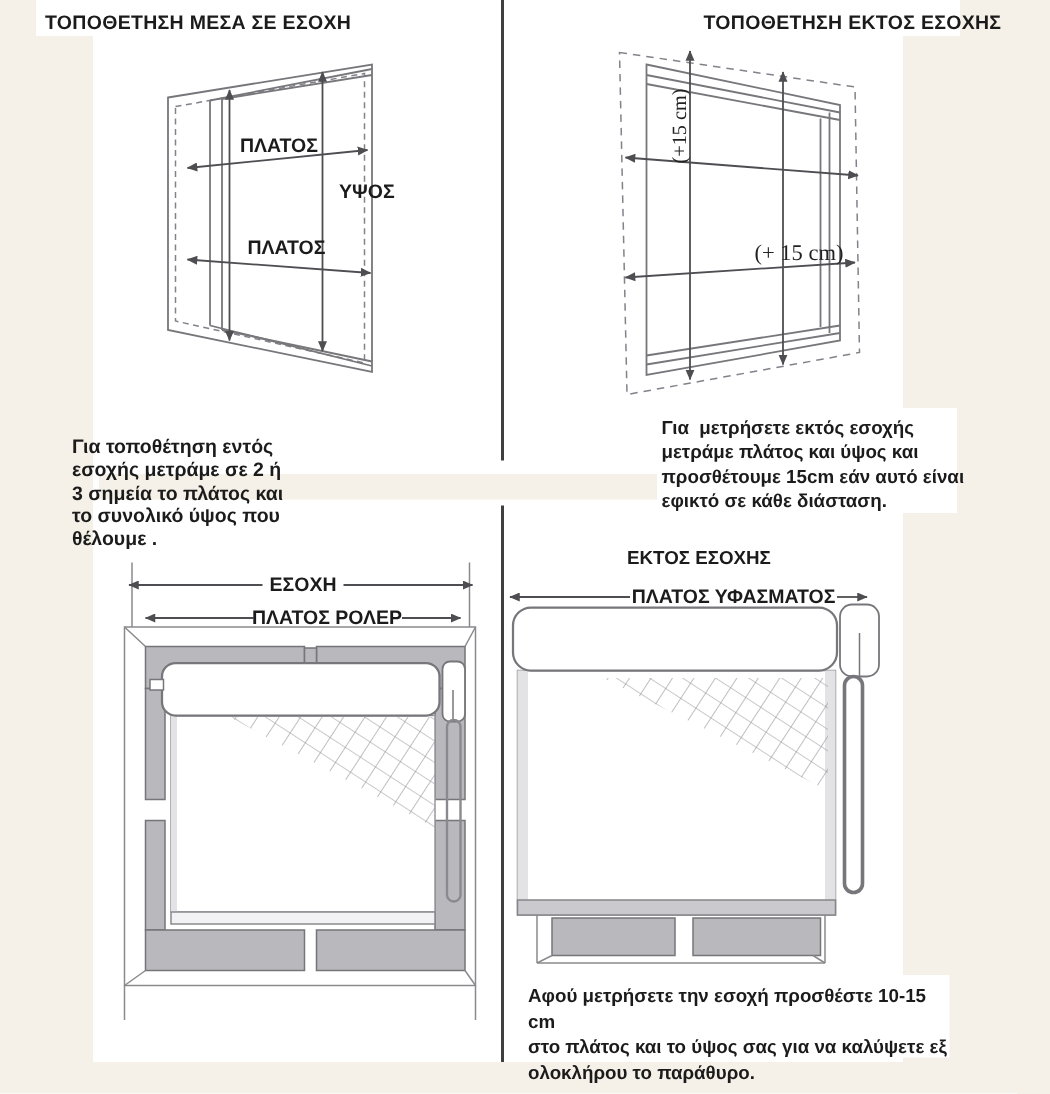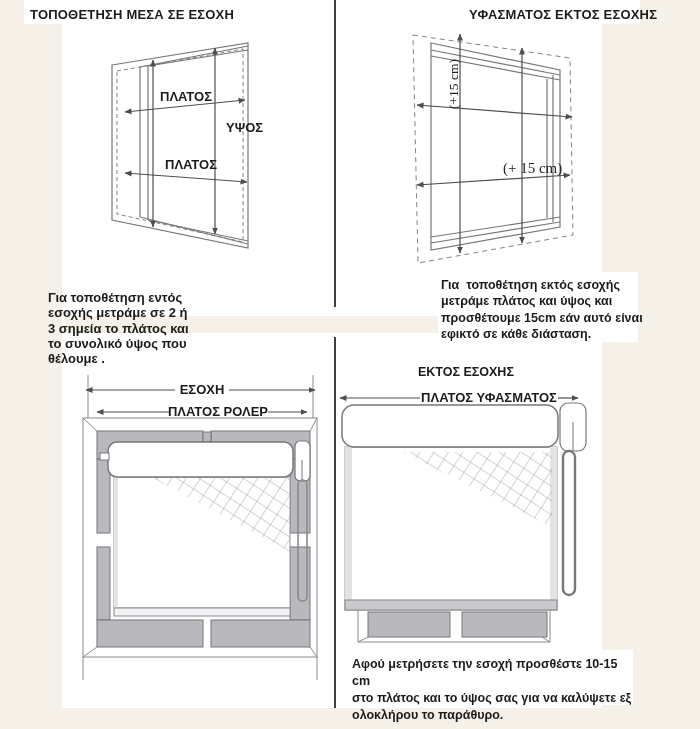--- a/index.html
+++ b/index.html
@@ -49,21 +49,21 @@
     <marker id="ahs" markerWidth="8" markerHeight="8" refX="0.5" refY="3" orient="auto" markerUnits="userSpaceOnUse">
       <path d="M7,0 L0,3 L7,6 Z" fill="#4e4e52"></path>
     </marker>
     <pattern id="mesh" width="12" height="12" patternUnits="userSpaceOnUse" patternTransform="rotate(33)">
       <path d="M0,0 H12 M0,0 V12" stroke="#93939a" stroke-width="0.8" fill="none"></path>
     </pattern>
   </defs>
 </svg>
 
 <div class="abs title" style="left:30px;top:7px;">ΤΟΠΟΘΕΤΗΣΗ ΜΕΣΑ ΣΕ ΕΣΟΧΗ</div>
-<div class="abs title" style="left:469px;top:7px;">ΥΦΑΣΜΑΤΟΣ ΕΚΤΟΣ ΕΣΟΧΗΣ</div>
+<div class="abs title" style="left:469px;top:7px;">ΤΟΠΟΘΕΤΗΣΗ ΕΚΤΟΣ ΕΣΟΧΗΣ</div>
 
 <svg style="left:60px;top:33px;" width="240" height="230" viewBox="0 0 240 230">
   <path class="ln white" d="M52,32 L188,10 L188,215 L52,187 Z"></path>
   <path class="dash" d="M57,38 L183,16 L183,209 L57,181 Z"></path>
   <g>
     <path class="ln" d="M80,34 V184"></path>
     <path class="ln" d="M88,33 V187"></path>
     <path class="ln" d="M80,34 L188,13"></path>
     <path class="ln" d="M88,33 L188,17"></path>
     <path class="ln" d="M80,184 L188,211"></path>
@@ -103,21 +103,21 @@
   </g>
   <text class="serif" style="font-size:13.5px;" transform="translate(53,54) rotate(-90)" text-anchor="middle" dominant-baseline="central">(+15 cm)</text>
   <text class="serif" style="font-size:15px;" x="103" y="143">(+ 15 cm)</text>
 </svg>
 
 <div class="abs note note-left" style="left:48px;top:266px;width:175px;margin-top:24px;">Για τοποθέτηση εντός
 εσοχής μετράμε σε 2 ή
 3 σημεία το πλάτος και
 το συνολικό ύψος που
 θέλουμε .</div>
-<div class="abs note" style="left:441px;top:277px;width:205px;">Για  τοποθέτηση εκτός εσοχής
+<div class="abs note" style="left:441px;top:277px;width:205px;">Για  μετρήσετε εκτός εσοχής
 μετράμε πλάτος και ύψος και
 προσθέτουμε 15cm εάν αυτό είναι
 εφικτό σε κάθε διάσταση.</div>
 
 <svg style="left:62px;top:360px;" width="270" height="330" viewBox="0 0 270 330">
   <g>
     <path class="thin" d="M26,15 V58"></path>
     <path class="thin" d="M251,15 V58"></path>
     <path class="thin" d="M21,297 V320"></path>
     <path class="thin" d="M255,297 V320"></path>

